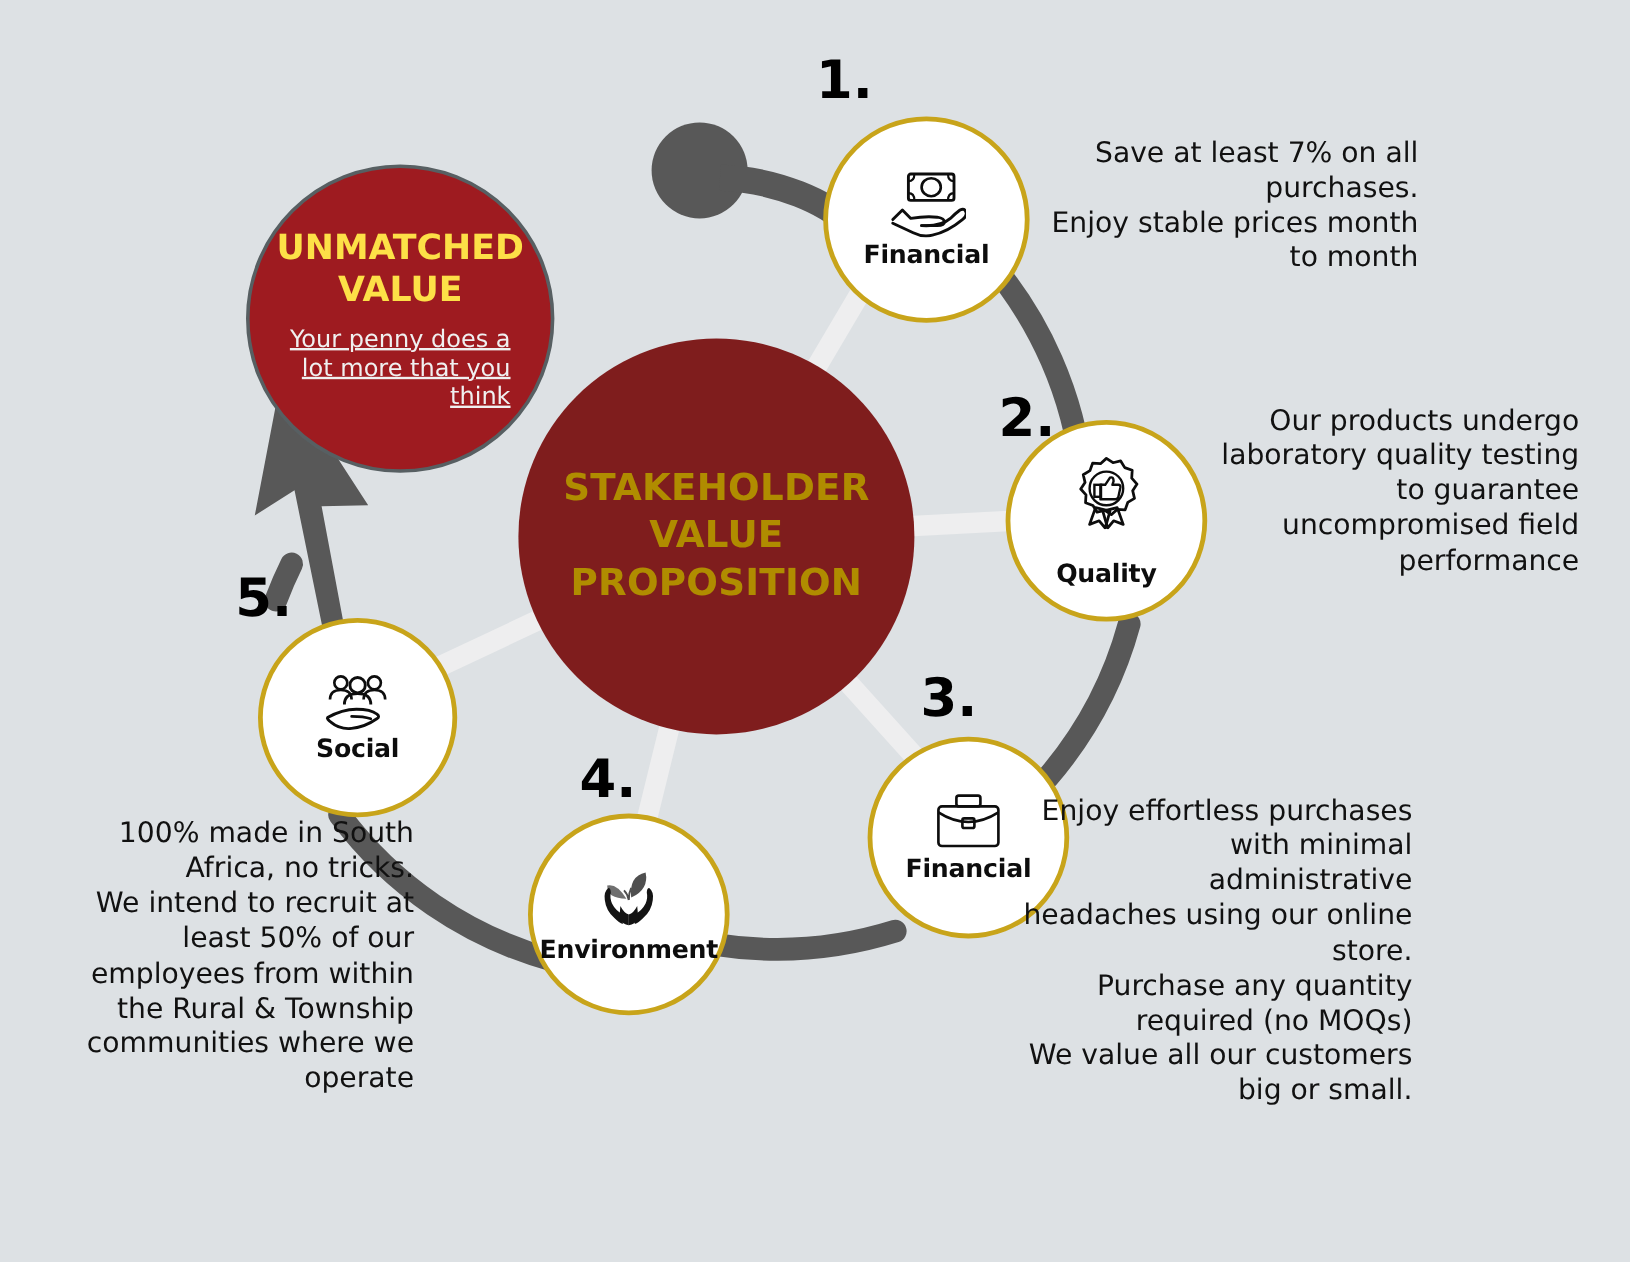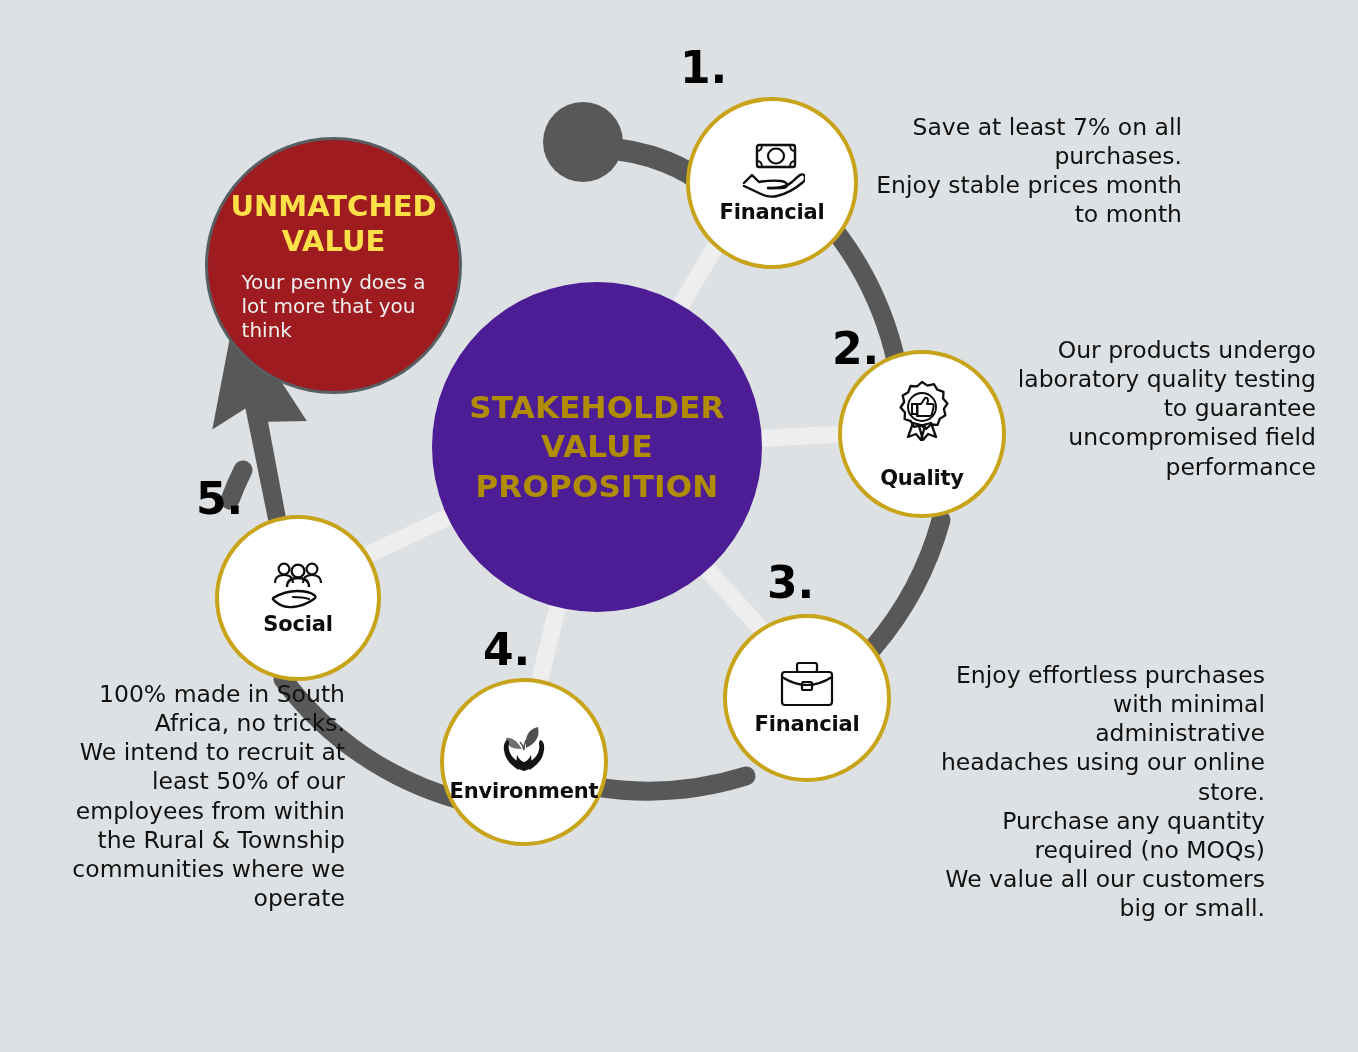--- a/index.html
+++ b/index.html
@@ -77,21 +77,21 @@
   }
 
   
   #hub {
     position: absolute;
     left: 432px;
     top: 282px;
     width: 330px;
     height: 330px;
     border-radius: 50%;
-    background: #4c1d95;
+    background: #7f1d1d;
     display: flex;
     align-items: center;
     justify-content: center;
     z-index: 3;
   }
   #hub-text {
     font-family: "DejaVu Sans", sans-serif;
     font-weight: bold;
     font-size: 31px;
     line-height: 1.27;
@@ -126,23 +126,24 @@
     line-height: 1.18;
     color: #fde047;
     text-align: center;
     white-space: pre-line;
   }
   #unmatched-sub {
     font-family: "DejaVu Sans", sans-serif;
     font-size: 20px;
     line-height: 1.2;
     color: #f0f0f0;
-    text-align: left;
+    text-align: right;
     margin-top: 12px;
     white-space: pre-line;
+    text-decoration: underline;
   }
 </style>
 </head>
 <body>
 
 <div id="canvas">
 
   <svg id="wheel-svg" viewBox="0 0 1358 1052">
 
     <g stroke="#eeeeef" stroke-width="17" stroke-linecap="round" fill="none">
@@ -226,21 +227,21 @@
     <span class="node-icon">
       <svg width="58" height="50" viewBox="0 0 58 50">
         <rect x="19" y="3" width="20" height="9" rx="2" fill="none" stroke="#0d0d0d" stroke-width="2.2"></rect>
         <rect x="4" y="12" width="50" height="33" rx="3" fill="none" stroke="#0d0d0d" stroke-width="2.2"></rect>
         <path d="M4 17 q25 16 50 0" fill="none" stroke="#0d0d0d" stroke-width="2.2"></path>
         <rect x="24" y="22" width="10" height="8" rx="1.5" fill="none" stroke="#0d0d0d" stroke-width="2.2"></rect>
       </svg>
     </span>
     <span class="node-label">Financial</span>
   </div>
-  <div class="desc" style="left:940px; top:661px; width:325px;">Enjoy effortless purchases
+  <div class="desc" style="left:852px; top:661px; width:325px;">Enjoy effortless purchases
 with minimal administrative
 headaches using our online
 store.
 Purchase any quantity
 required (no MOQs)
 We value all our customers
 big or small.</div>
 
   <div class="step-num" style="left:483px; top:628px;">4.</div>
   <div class="node" style="left:440px; top:678px; width:168px; height:168px;">

